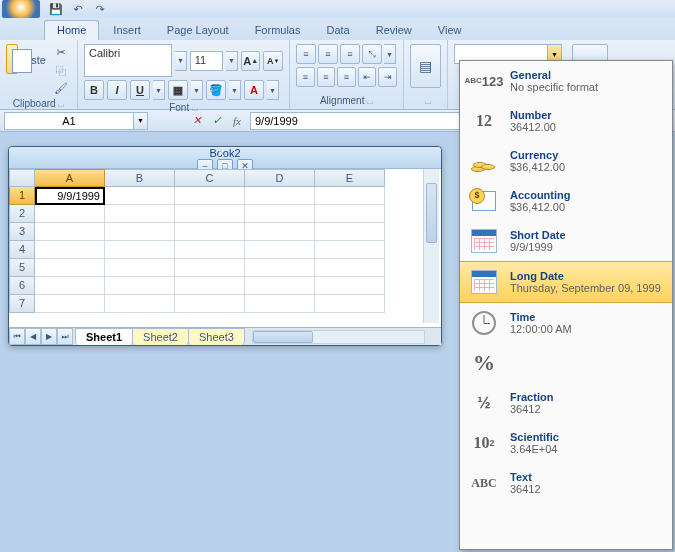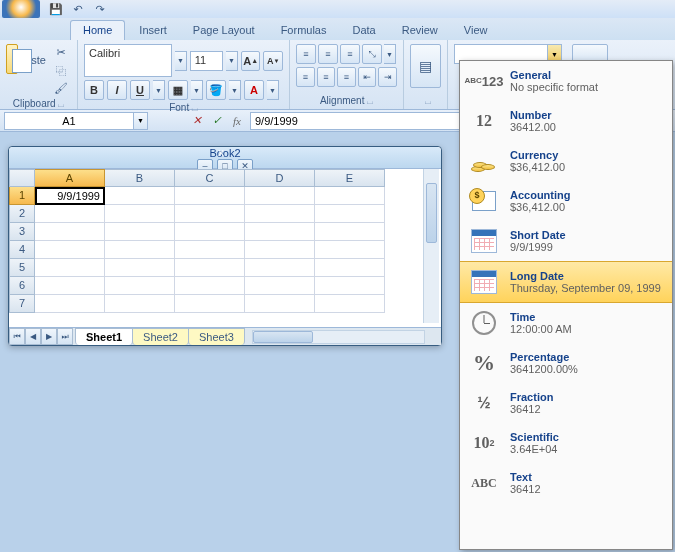--- a/index.html
+++ b/index.html
@@ -5,21 +5,21 @@
 * { box-sizing: border-box; margin: 0; padding: 0; font-family: "Segoe UI", Tahoma, sans-serif; font-size: 11px; }
 body { background: #b9d1ea; width: 675px; height: 552px; overflow: hidden; position: relative; }
 
 
 .titlebar { height: 18px; background: linear-gradient(#e4ecf7,#cde0f7); display: flex; align-items: center; }
 .office-btn { width: 38px; height: 18px; background: radial-gradient(circle at 50% 40%, #fff, #f7b84b 40%, #3b73b9 70%); border-radius: 2px; margin-left: 2px; position: relative; }
 .qat { display: flex; gap: 6px; margin-left: 8px; }
 .qat span { width: 16px; height: 16px; display: flex; align-items: center; justify-content: center; color: #3b5a82; }
 
 
-.tabs { height: 22px; background: linear-gradient(#dbe7f5,#cde0f2); display: flex; align-items: flex-end; padding-left: 70px; gap: 2px; }
+.tabs { height: 22px; background: linear-gradient(#dbe7f5,#cde0f2); display: flex; align-items: flex-end; padding-left: 44px; gap: 2px; }
 .tab { padding: 3px 12px 4px; color: #3b5a82; cursor: pointer; border-radius: 3px 3px 0 0; }
 .tab.active { background: #eaf1fa; border: 1px solid #9db8d9; border-bottom: none; color: #15428b; font-weight: normal; }
 
 
 .ribbon { height: 70px; background: linear-gradient(#eaf1fa,#d6e4f4); display: flex; border-bottom: 1px solid #9db8d9; }
 .group { border-right: 1px solid #b8cce0; display: flex; flex-direction: column; justify-content: space-between; padding: 4px 6px 0; }
 .group-body { display: flex; align-items: flex-start; gap: 4px; flex: 1; }
 .group-label { text-align: center; font-size: 10px; color: #3b5a82; padding: 2px 0; cursor: pointer; }
 .group-label::after { content: " ⌴"; font-size: 8px; color: #6a85aa; }
 
@@ -406,24 +406,20 @@
       <div class="nf-icon">
         <div class="clock"></div>
       </div>
       <div class="nf-text">
         <div class="nf-title">Time</div>
         <div class="nf-sample">12:00:00 AM</div>
       </div>
     </div>
     <div class="nf-item">
       <div class="nf-icon" style="font-size: 22px;">%</div>
-      <div class="nf-text">
-        <div class="nf-title">Percentage</div>
-        <div class="nf-sample">3641200.00%</div>
-      </div>
     </div>
     <div class="nf-item">
       <div class="nf-icon">
         <span style="font-size:16px">½</span>
       </div>
       <div class="nf-text">
         <div class="nf-title">Fraction</div>
         <div class="nf-sample">36412</div>
       </div>
     </div>

